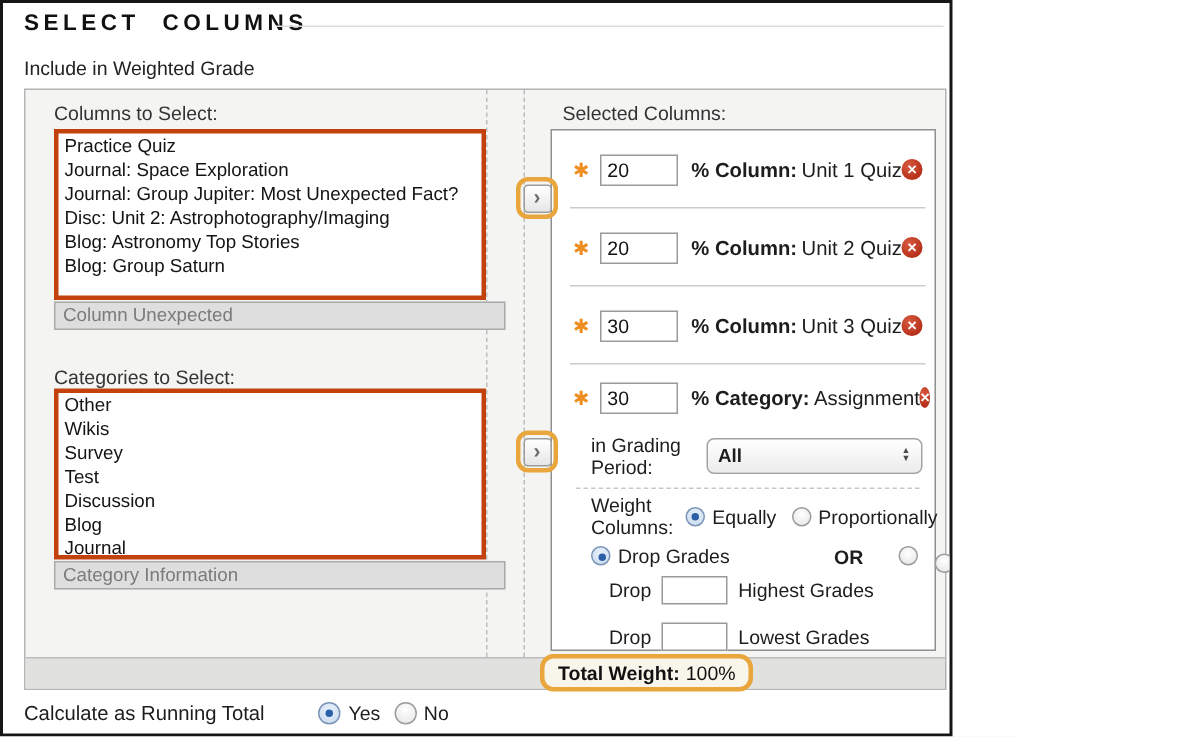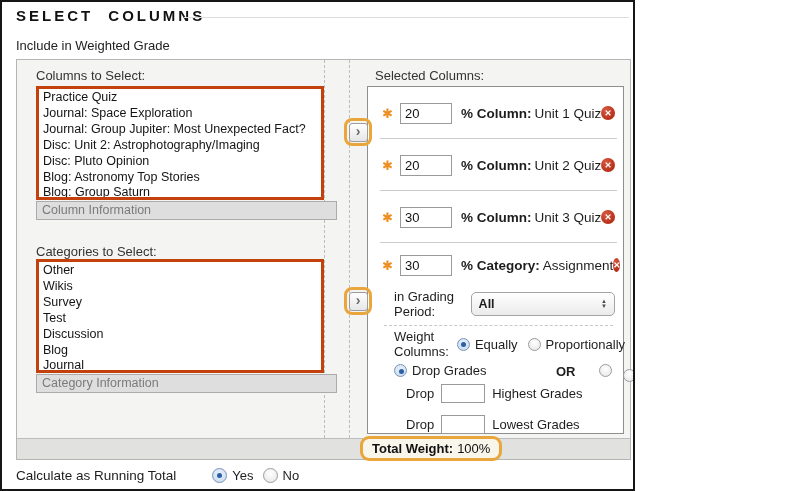--- a/index.html
+++ b/index.html
@@ -116,25 +116,24 @@
   <div class="outer-box">
     <div class="v-dashed d1"></div>
     <div class="v-dashed d2"></div>
 
     <div class="panel-label lbl-columns">Columns to Select:</div>
     <div class="listbox lb-columns">
       <div class="opt">Practice Quiz</div>
       <div class="opt">Journal: Space Exploration</div>
       <div class="opt">Journal: Group Jupiter: Most Unexpected Fact?</div>
       <div class="opt">Disc: Unit 2: Astrophotography/Imaging</div>
-      <div class="opt">Disc: Pluto Opinion</div>
       <div class="opt">Blog: Astronomy Top Stories</div>
       <div class="opt">Blog: Group Saturn</div>
     </div>
-    <div class="info-bar ib-columns">Column Information</div>
+    <div class="info-bar ib-columns">Column Unexpected</div>
 
     <div class="panel-label lbl-categories">Categories to Select:</div>
     <div class="listbox lb-categories">
       <div class="opt">Other</div>
       <div class="opt">Wikis</div>
       <div class="opt">Survey</div>
       <div class="opt">Test</div>
       <div class="opt">Discussion</div>
       <div class="opt">Blog</div>
       <div class="opt">Journal</div>

